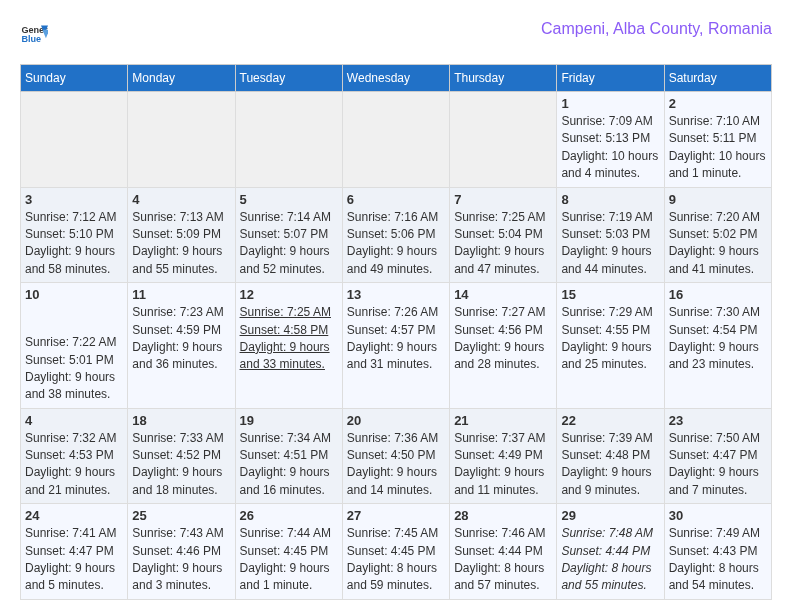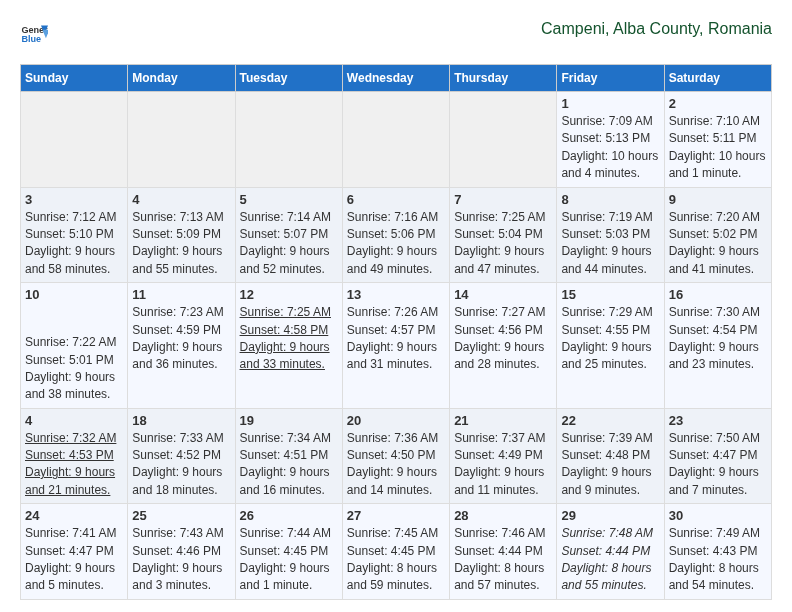--- a/index.html
+++ b/index.html
@@ -28,32 +28,32 @@
     .title-section {
       text-align: right;
     }
     .month-title {
       font-size: 36px;
       font-weight: bold;
       color: #333;
     }
     .subtitle {
       font-size: 16px;
-      color: #14532d;
+      color: #8b5cf6;
     }
     table {
       width: 100%;
       border-collapse: collapse;
       table-layout: fixed;
     }
     thead tr th {
       background-color: #2171c7;
       color: #fff;
       font-size: 12px;
-      font-weight: bold;
+      font-weight: normal;
       padding: 6px 4px;
       text-align: left;
       border: 1px solid #ccc;
     }
     tbody tr td {
       vertical-align: top;
       padding: 4px 4px 4px 4px;
       font-size: 10.5px;
       color: #333;
       border: 1px solid #ddd;
@@ -230,21 +230,21 @@
           <span class="day-number">16</span>
           <div class="day-info" style="white-space: pre-line;">Sunrise: 7:30 AM
 Sunset: 4:54 PM
 Daylight: 9 hours
 and 23 minutes.</div>
         </td>
       </tr>
       <tr>
         <td>
           <span class="day-number">4</span>
-          <div class="day-info" style="white-space: pre-line; text-decoration: underline;">Sunrise: 7:32 AM
+          <div class="day-info" style="white-space: pre-line;">Sunrise: 7:32 AM
 Sunset: 4:53 PM
 Daylight: 9 hours
 and 21 minutes.</div>
         </td>
         <td>
           <span class="day-number">18</span>
           <div class="day-info" style="white-space: pre-line;">Sunrise: 7:33 AM
 Sunset: 4:52 PM
 Daylight: 9 hours
 and 18 minutes.</div>

